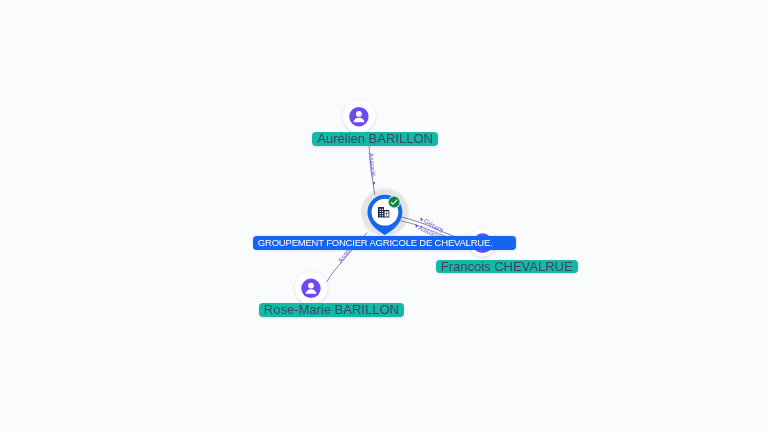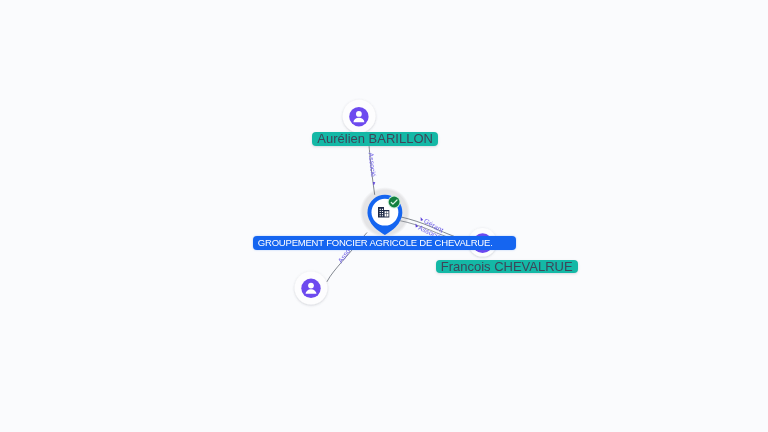--- a/index.html
+++ b/index.html
@@ -124,13 +124,14 @@
       <text transform="translate(423.2,222.3) rotate(30)" x="0" y="0">Gérant</text>
       <text transform="translate(417.7,229.2) rotate(26)" x="0" y="0">Associé</text>
       <text transform="translate(341.5,263.5) rotate(-55)" x="0" y="0">Associé</text>
     </g>
   </svg>
 
   <div class="company-label" style="left:253px;top:236px;width:253.4px;">GROUPEMENT FONCIER AGRICOLE DE CHEVALRUE.</div>
 
   <div class="node-label" style="left:312.4px;top:132.4px;">Aurélien BARILLON</div>
   <div class="node-label" style="left:435.8px;top:259.5px;">Francois CHEVALRUE</div>
+  <div class="node-label" style="left:258.9px;top:303.4px;">Rose-Marie BARILLON</div>
 </div>
 
 </body></html>

